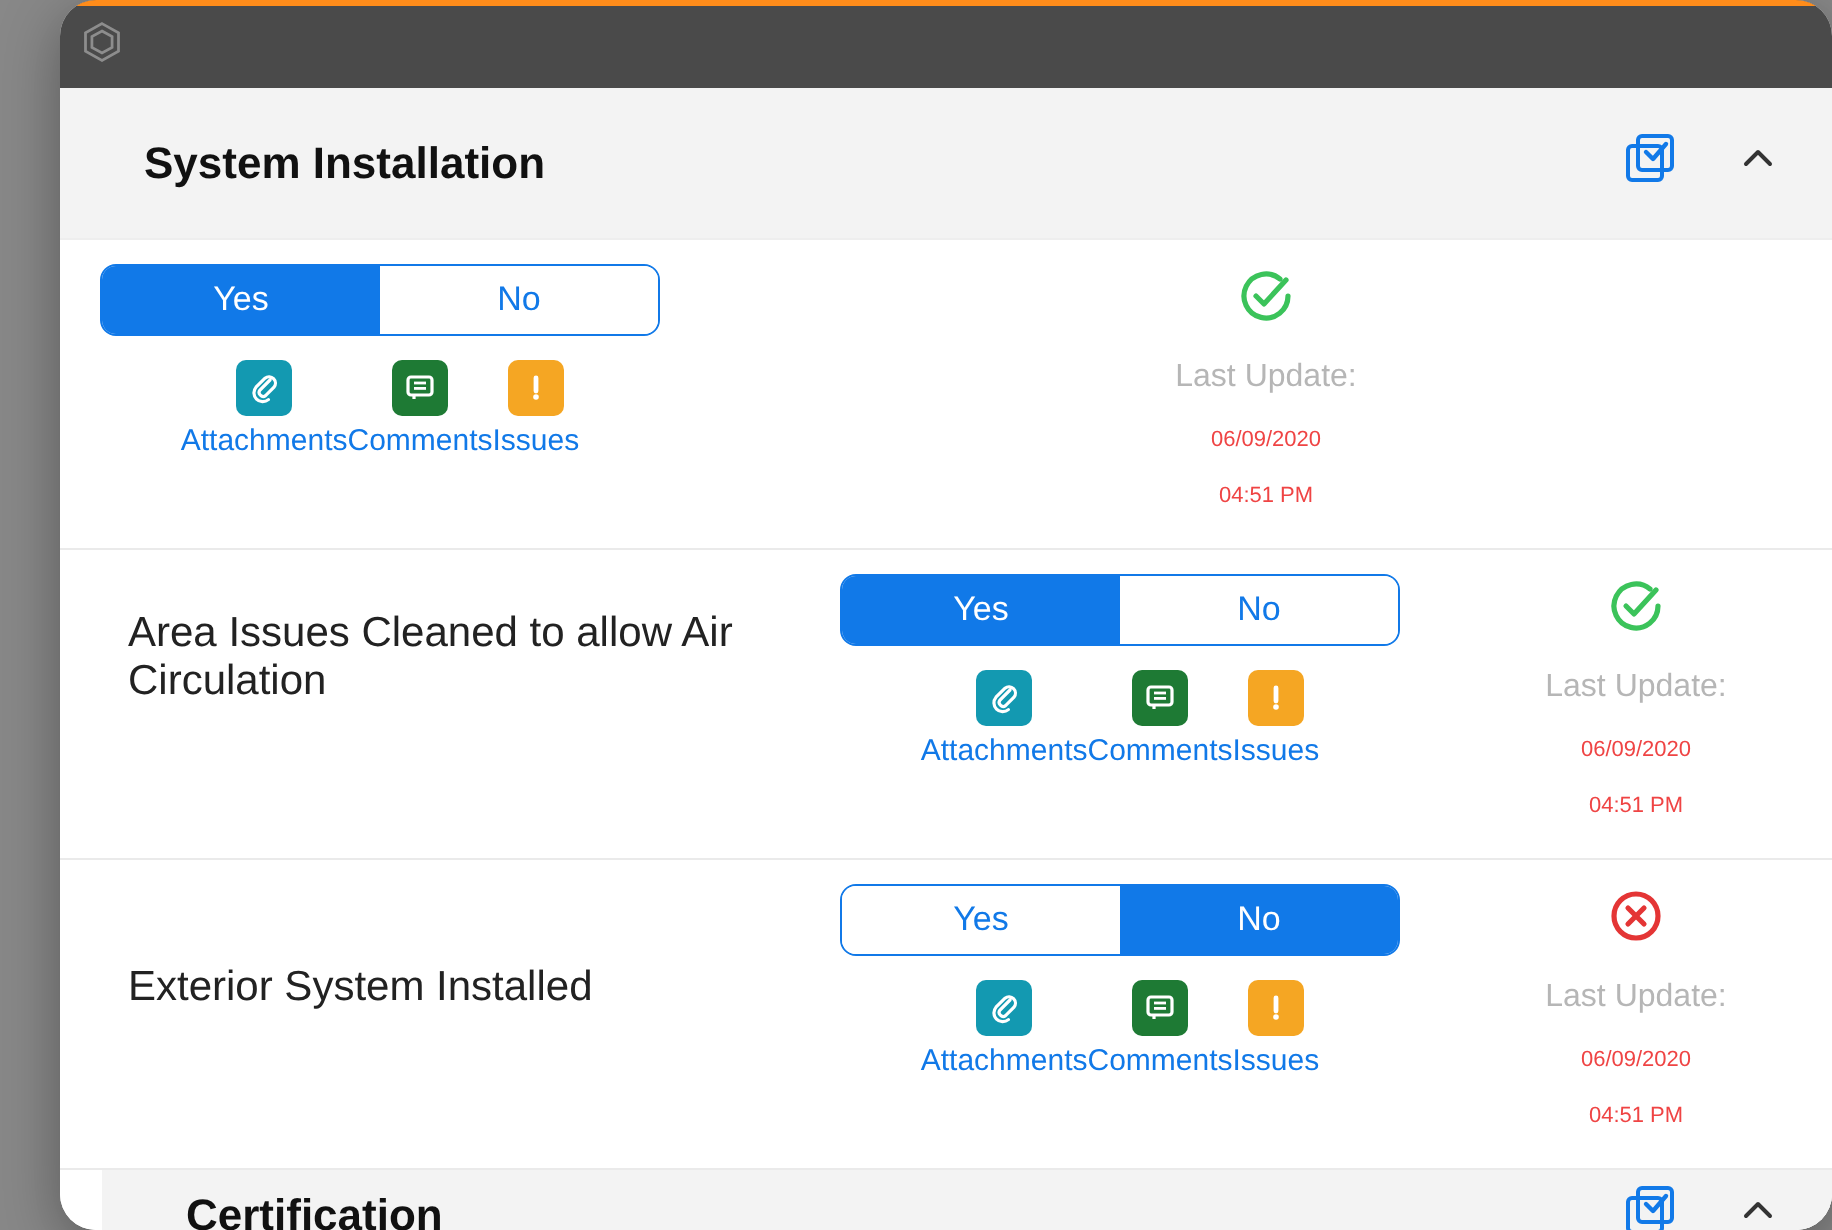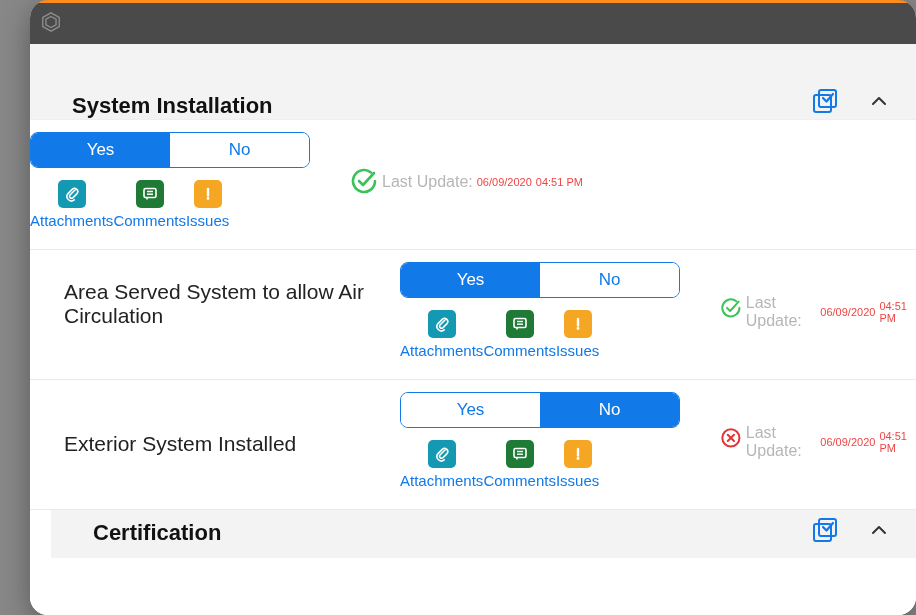--- a/index.html
+++ b/index.html
@@ -42,21 +42,21 @@
       right: 0;
       bottom: 0;
       background: #fff;
       overflow: hidden;
     }
     .section-header {
       background: #f3f3f3;
       border-bottom: 1px solid #eee;
       height: 76px;
       display: flex;
-      align-items: flex-end;
+      align-items: center;
       padding: 0 28px 0 42px;
       justify-content: space-between;
     }
     .section-title {
       font-size: 22px;
       font-weight: 700;
       color: #111;
     }
     .section-actions {
       display: flex;
@@ -80,20 +80,21 @@
     .item-label-col {
       flex: 0 0 370px;
       padding: 18px 12px 0 34px;
       font-size: 21px;
       color: #222;
     }
     .item-controls-col {
       flex: 0 0 320px;
       display: flex;
       flex-direction: column;
+      align-items: center;
       gap: 12px;
     }
     .toggle-group {
       display: flex;
       width: 280px;
       height: 36px;
       border: 1.5px solid #1179e8;
       border-radius: 8px;
       overflow: hidden;
     }
@@ -135,23 +136,23 @@
     .action-icon-box.teal { background: #1399b1; }
     .action-icon-box.green { background: #1e7a34; }
     .action-icon-box.orange { background: #f5a623; }
     .action-text {
       font-size: 15px;
       color: #1179e8;
     }
     .status-col {
       flex: 1;
       display: flex;
-      flex-direction: row;
-      align-items: center;
-      gap: 4px;
+      flex-direction: column;
+      align-items: center;
+      gap: 16px;
       padding-top: 2px;
     }
     .status-icon {
       width: 28px;
       height: 28px;
       margin-bottom: 2px;
     }
     .last-update-label {
       color: #b6b6b6;
       font-size: 16px;
@@ -251,21 +252,21 @@
               <path d="M9 14 L13 18 L24 6" fill="none" stroke="#3bc35a" stroke-width="2.6" stroke-linecap="round" stroke-linejoin="round"></path>
             </svg>
         </span>
         <div class="last-update-label">Last Update:</div>
         <div class="update-date">06/09/2020</div>
         <div class="update-time">04:51 PM</div>
       </div>
     </div>
 
     <div class="item-row">
-      <div class="item-label-col">Area Served System to allow Air Circulation</div>
+      <div class="item-label-col">Area Issues Cleaned to allow Air Circulation</div>
       <div class="item-controls-col">
         <div class="toggle-group">
           <div class="toggle-btn active">Yes</div>
           <div class="toggle-btn inactive">No</div>
         </div>
         <div class="action-links">
           <div class="action-link">
             <div class="action-icon-box teal">
               <svg width="16" height="16" viewBox="0 0 16 16">
                   <path d="M11 4 L6 9 a2 2 0 0 0 2.8 2.8 L13 7.6 a3.2 3.2 0 0 0 -4.5 -4.5 L4 7.6 a4.4 4.4 0 0 0 6.2 6.2" fill="none" stroke="#fff" stroke-width="1.6" stroke-linecap="round"></path>

